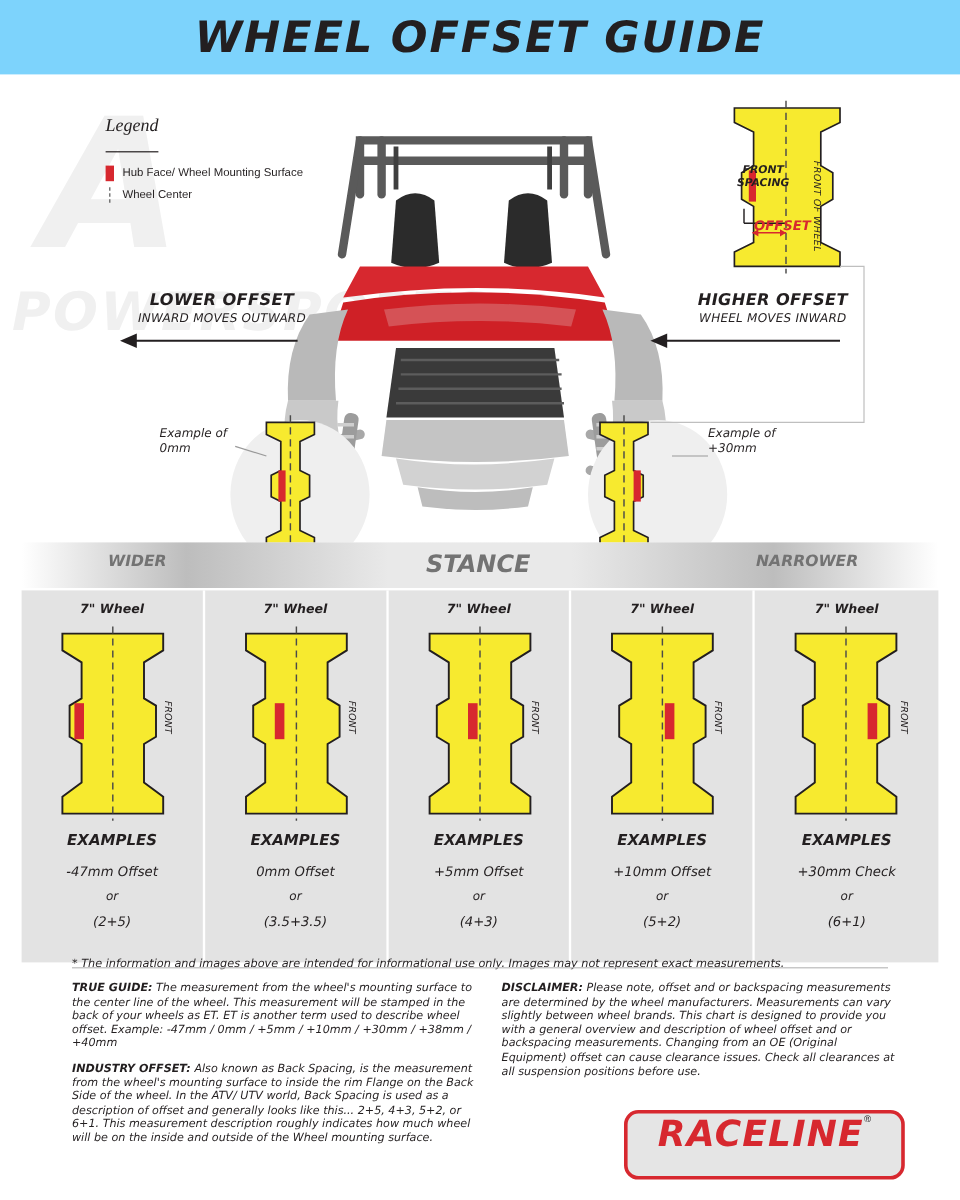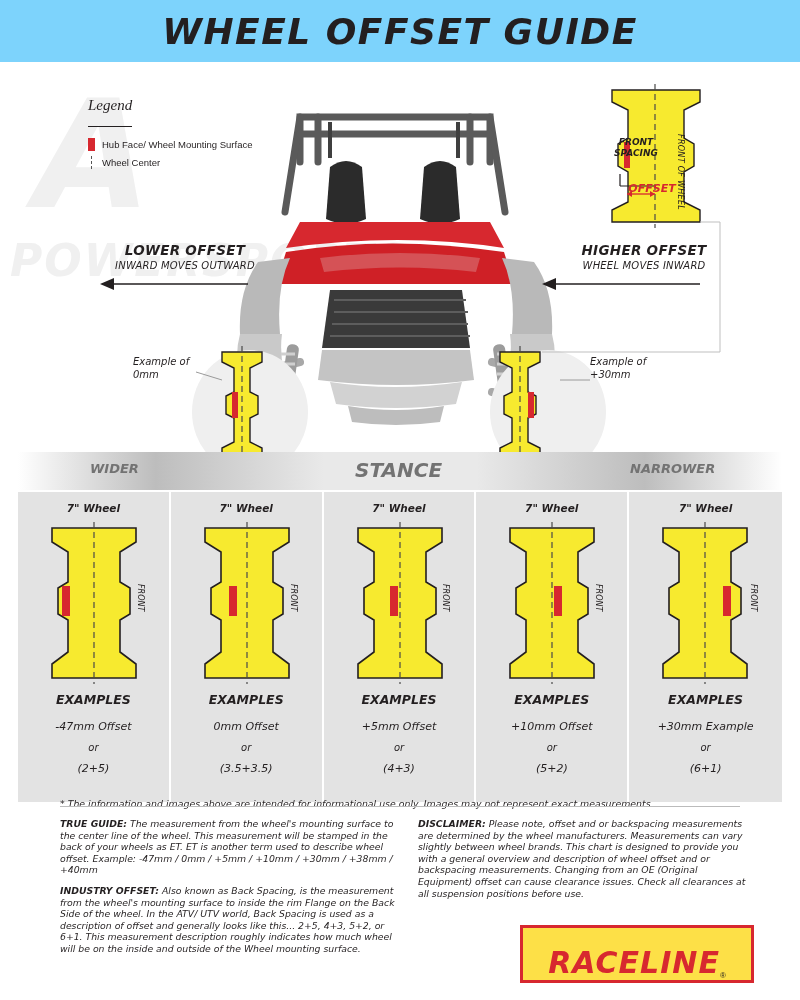--- a/index.html
+++ b/index.html
@@ -322,25 +322,25 @@
     font-weight: bold;
     font-style: italic;
   }
 
   
   .logo {
     position: absolute;
     left: 520px; top: 925px;
     width: 228px; height: 52px;
     border: 3px solid #d7282f;
-    border-radius: 0;
+    border-radius: 12px;
     display: flex;
-    align-items: flex-end;
+    align-items: flex-start;
     justify-content: center;
-    background: #fde047;
+    background: #e5e5e5;
   }
   .logo-text {
     font-family: "DejaVu Sans", sans-serif;
     font-weight: bold;
     font-style: italic;
     font-size: 30px;
     color: #d7282f;
     letter-spacing: 1px;
   }
   .logo-tm {
@@ -589,21 +589,21 @@
     <div class="wheel-size">7" Wheel</div>
     <div class="wheel-svg-wrap">
       <svg width="152" height="170" viewBox="0 0 152 170">
         <path d="M34,10 L118,10 L118,24 L102,34 L102,64 L112,70 L112,96 L102,102 L102,134 L118,146 L118,160 L34,160 L34,146 L50,134 L50,102 L40,96 L40,70 L50,64 L50,34 L34,24 Z" fill="#f7ea2f" stroke="#231f20" stroke-width="1.6"></path>
         <rect x="94" y="68" width="8" height="30" fill="#d7282f"></rect>
         <path d="M76,4 L76,166" stroke="#4a4a4a" stroke-width="1.2" stroke-dasharray="6,4"></path>
       </svg>
     </div>
     <div class="front-tag">FRONT</div>
     <div class="examples-word">EXAMPLES</div>
-    <div class="ex-line ex-1">+30mm Example</div>
+    <div class="ex-line ex-1">+30mm Check</div>
     <div class="ex-line ex-or">or</div>
     <div class="ex-line ex-2">(6+1)</div>
   </div>
 </div>
 
 <div class="footnote">* The information and images above are intended for informational use only. Images may not represent exact measurements.</div>
 <div class="rule"></div>
 
 <div class="text-col-left">
   <div class="para">

